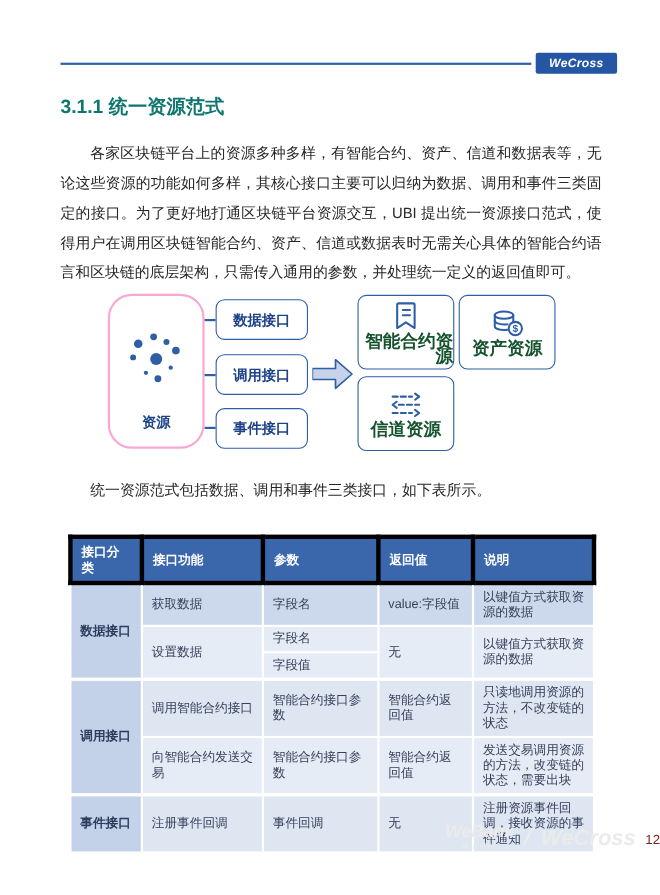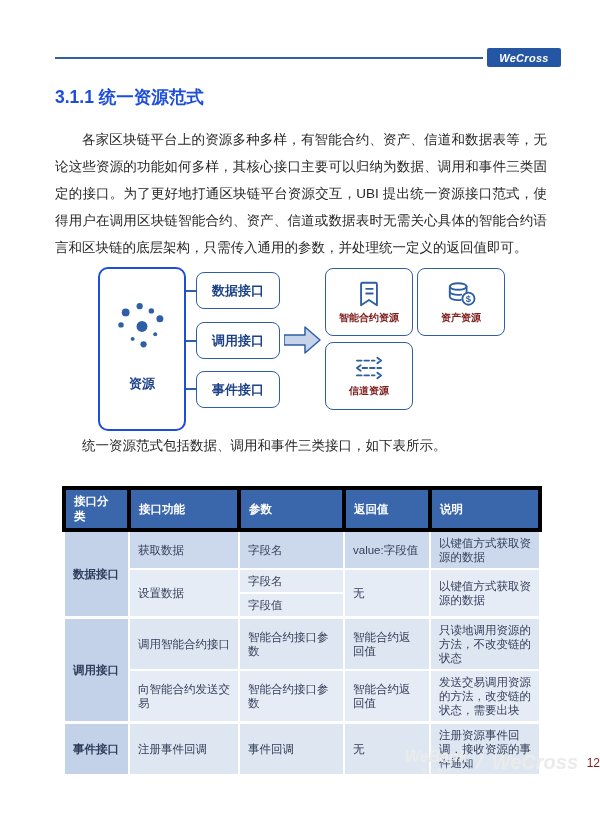--- a/index.html
+++ b/index.html
@@ -6,43 +6,43 @@
   body { background:#fff; }
   .page { position:relative; width:600px; height:814px; background:#ffffff;
           font-family:"Liberation Sans","DejaVu Sans",sans-serif; overflow:hidden;padding-left:8px; }
 
   
   .top-rule { position:absolute; left:55px; top:57px; width:428px; height:2px; background:#2f5fa7; }
   .logo-badge { position:absolute; left:487px; top:48px; width:74px; height:19px; background:#2456a4;
                 border-radius:2px; color:#fff; font-style:italic; font-weight:bold; font-size:11px;
                 display:flex; align-items:center; justify-content:center; letter-spacing:.3px; }
 
-  .heading { position:absolute; left:55px; top:85px; font-size:17.5px; font-weight:bold; color:#1d4ed8; }
+  .heading { position:absolute; left:55px; top:85px; font-size:17.5px; font-weight:bold; color:#0f766e; }
 
   .para { position:absolute; left:55px; width:492px; font-size:13.5px; line-height:27px;
           color:#262626; text-align:justify; text-indent:2em; }
   .para1 { top:126px; }
   .para2 { top:432px; }
 
   
   .diagram { position:absolute; left:98px; top:265px; width:414px; height:148px; }
-  .res-box { position:absolute; left:0; top:2px; width:88px; height:164px; background:#fff;
-             border:2px solid #1d4ed8; border-radius:10px; display:flex; flex-direction:column;
+  .res-box { position:absolute; left:0; top:2px; width:88px; height:141px; background:#fff;
+             border:2px solid #f9a8d4; border-radius:22px; display:flex; flex-direction:column;
              align-items:center; }
   .res-box svg { margin-top:24px; }
   .res-label { margin-top:12px; font-size:13px; font-weight:bold; color:#1d4288; }
   .if-box { position:absolute; left:98px; width:84px; height:37px; background:#fff;
             border:1.5px solid #2e5ea6; border-radius:8px; display:flex; align-items:center;
             justify-content:center; font-size:13px; font-weight:bold; color:#1d4288; }
   .connector { position:absolute; left:88px; width:10px; height:2px; background:#2e5ea6; }
   .block-arrow { position:absolute; left:186px; top:58px; }
   .out-box { position:absolute; width:88px; height:68px; background:#fff; border:1.5px solid #2e5ea6;
              border-radius:8px; display:flex; flex-direction:column; align-items:center;
              justify-content:center; gap:3px; }
-  .out-label { font-size:10px; font-weight:bold; color:#7f1d1d; text-align:left; line-height:14px; }
+  .out-label { font-size:16px; font-weight:bold; color:#14532d; text-align:right; line-height:14px; }
   .icon-stroke { stroke:#2e5ea6; fill:none; stroke-width:2; stroke-linecap:round; stroke-linejoin:round; }
 
   
   .iface-table { position:absolute; left:62px; top:486px; border-collapse:collapse; table-layout:fixed;
                  width:476px; font-size:11.5px; color:#36405c; }
   .iface-table th { background:#3a66ab; color:#ffffff; font-weight:bold; text-align:left;
                     padding:4px 8px; height:20px; border:4px solid #000000; font-size:11.5px; }
   .iface-table td { padding:4px 8px; vertical-align:middle; border:2px solid #fff; line-height:14px; }
   td.cat  { background:#c3d2e9; font-weight:bold; color:#2e3c5c; }
   tr.r1 td.c { background:#ccd9ec; }

